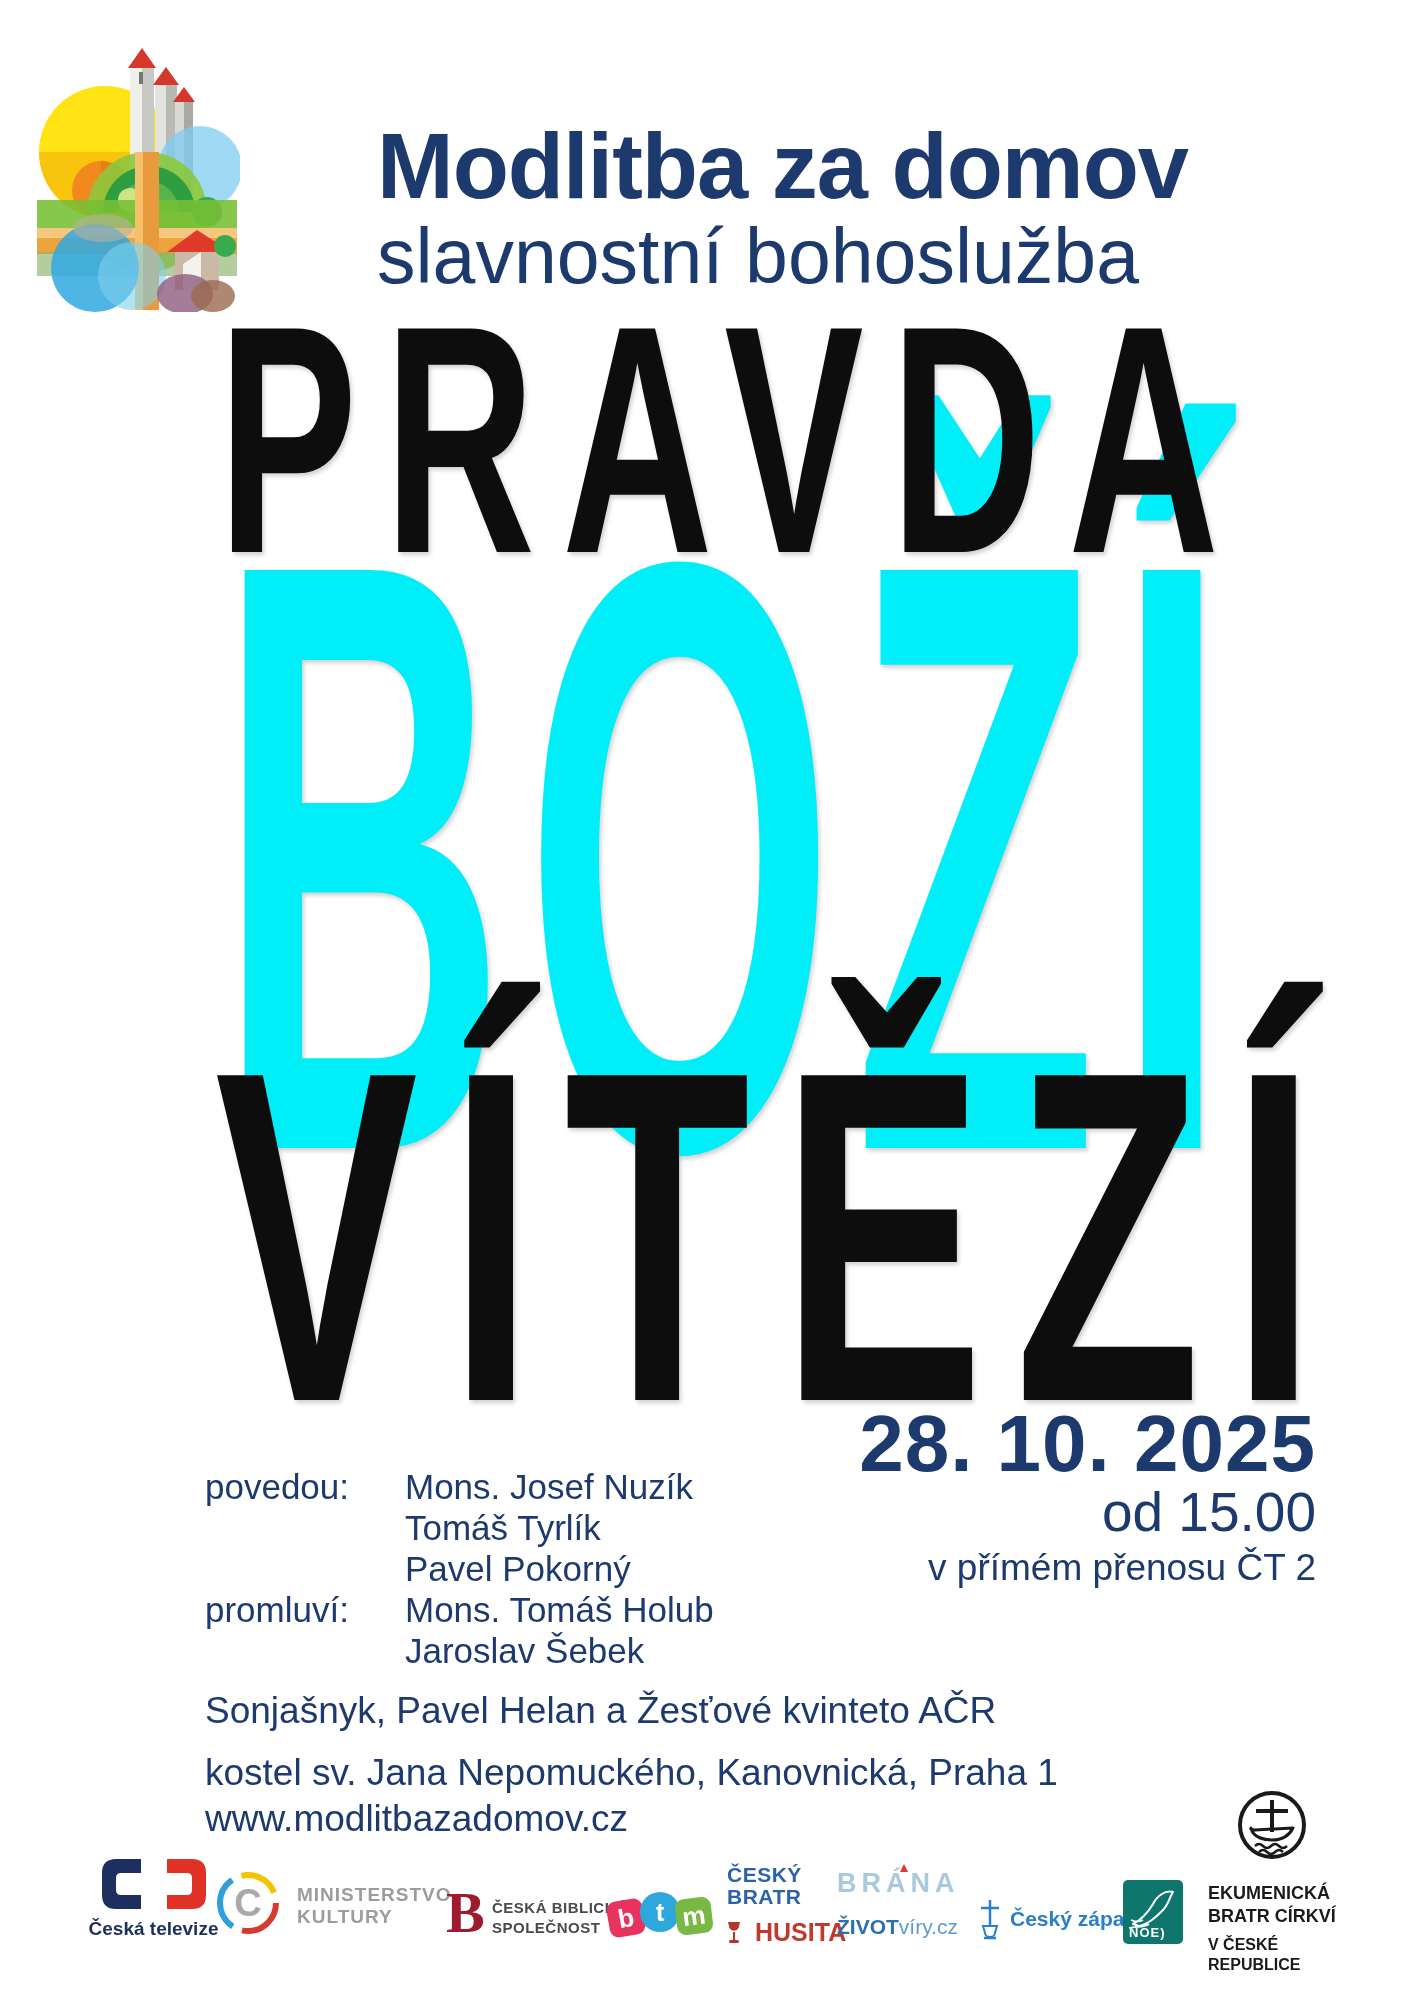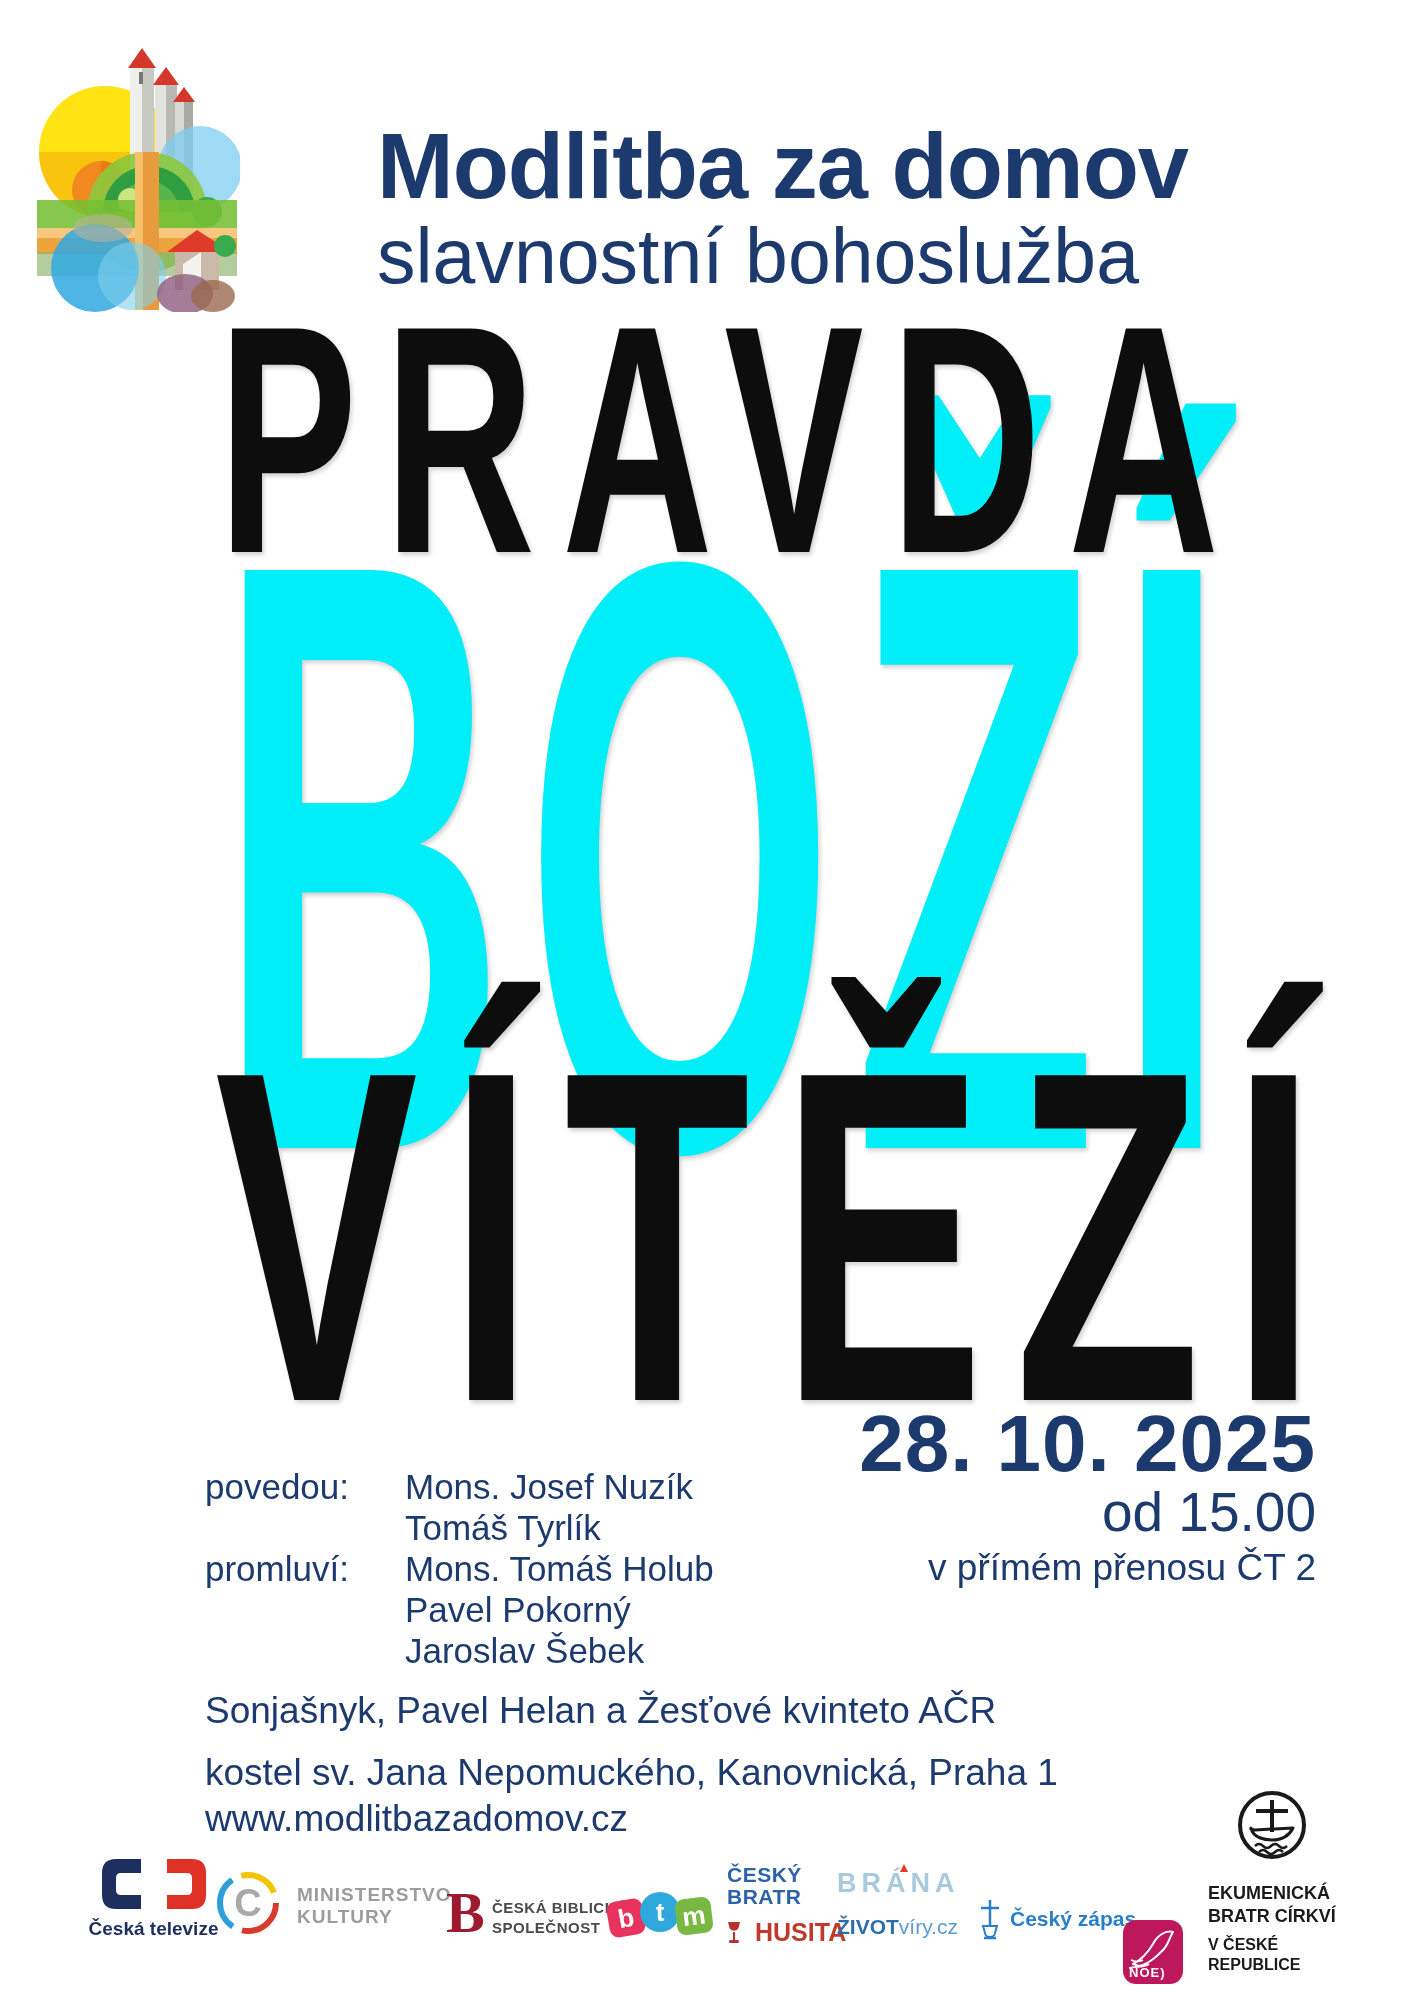--- a/index.html
+++ b/index.html
@@ -43,21 +43,21 @@
   .cb-top{font-size:21px;font-weight:800;color:#2b62a8;line-height:1.05;letter-spacing:.5px;}
   .cb-bottom{margin-top:10px;font-size:25px;font-weight:700;color:#c0392b;display:flex;align-items:center;gap:14px;}
   .brana-item{left:837px;top:1868px;}
   .brana-word{font-size:27px;font-weight:700;color:#a9c9dd;letter-spacing:5px;position:relative;}
   .brana-accent{position:absolute;left:63px;top:-4px;width:0;height:0;border-left:4px solid transparent;border-right:4px solid transparent;border-bottom:8px solid #e03a2a;}
   .zivot-line{margin-top:16px;font-size:21px;white-space:nowrap;}
   .zivot-bold{font-weight:800;color:#2d6fad;}
   .zivot-light{font-weight:400;color:#5b9bd0;}
   .zapas-item{left:978px;top:1898px;display:flex;align-items:center;gap:8px;}
   .zapas-text{font-size:21px;font-weight:700;color:#2a7fc9;}
-  .noe-item{left:1123px;top:1880px;width:60px;height:64px;background:#be185d;border-radius:13px;margin-top:40px;}
+  .noe-item{left:1123px;top:1880px;width:60px;height:64px;background:#0f766e;border-radius:5px;}
   .noe-text{position:absolute;left:6px;bottom:4px;color:#fff;font-size:13px;font-weight:700;letter-spacing:1px;}
   .erc-item{left:1208px;top:1882px;width:160px;color:#1a1a1a;line-height:1.25;}
   .erc-l12{font-size:18px;font-weight:700;}
   .erc-l3{font-size:16px;font-weight:700;margin-top:8px;}
   .erc-logo{position:absolute;left:1235px;top:1788px;width:74px;height:74px;}
 </style>
 </head>
 <body>
 
 <div class="poster">
@@ -126,26 +126,26 @@
   <div class="participants">
     <div class="prow">
       <span>povedou:</span>
       <span>Mons. Josef Nuzík</span>
     </div>
     <div class="prow">
       <span></span>
       <span>Tomáš Tyrlík</span>
     </div>
     <div class="prow">
+      <span></span>
+      <span>Pavel Pokorný</span>
+    </div>
+    <div class="prow">
       <span>promluví:</span>
       <span>Mons. Tomáš Holub</span>
-    </div>
-    <div class="prow">
-      <span></span>
-      <span>Pavel Pokorný</span>
     </div>
     <div class="prow">
       <span></span>
       <span>Jaroslav Šebek</span>
     </div>
   </div>
 
   <div class="music-line">Sonjašnyk, Pavel Helan a Žesťové kvinteto AČR</div>
   <div class="venue-line">kostel sv. Jana Nepomuckého, Kanovnická, Praha 1</div>
   <a class="site-line" href="#">www.modlitbazadomov.cz</a>

